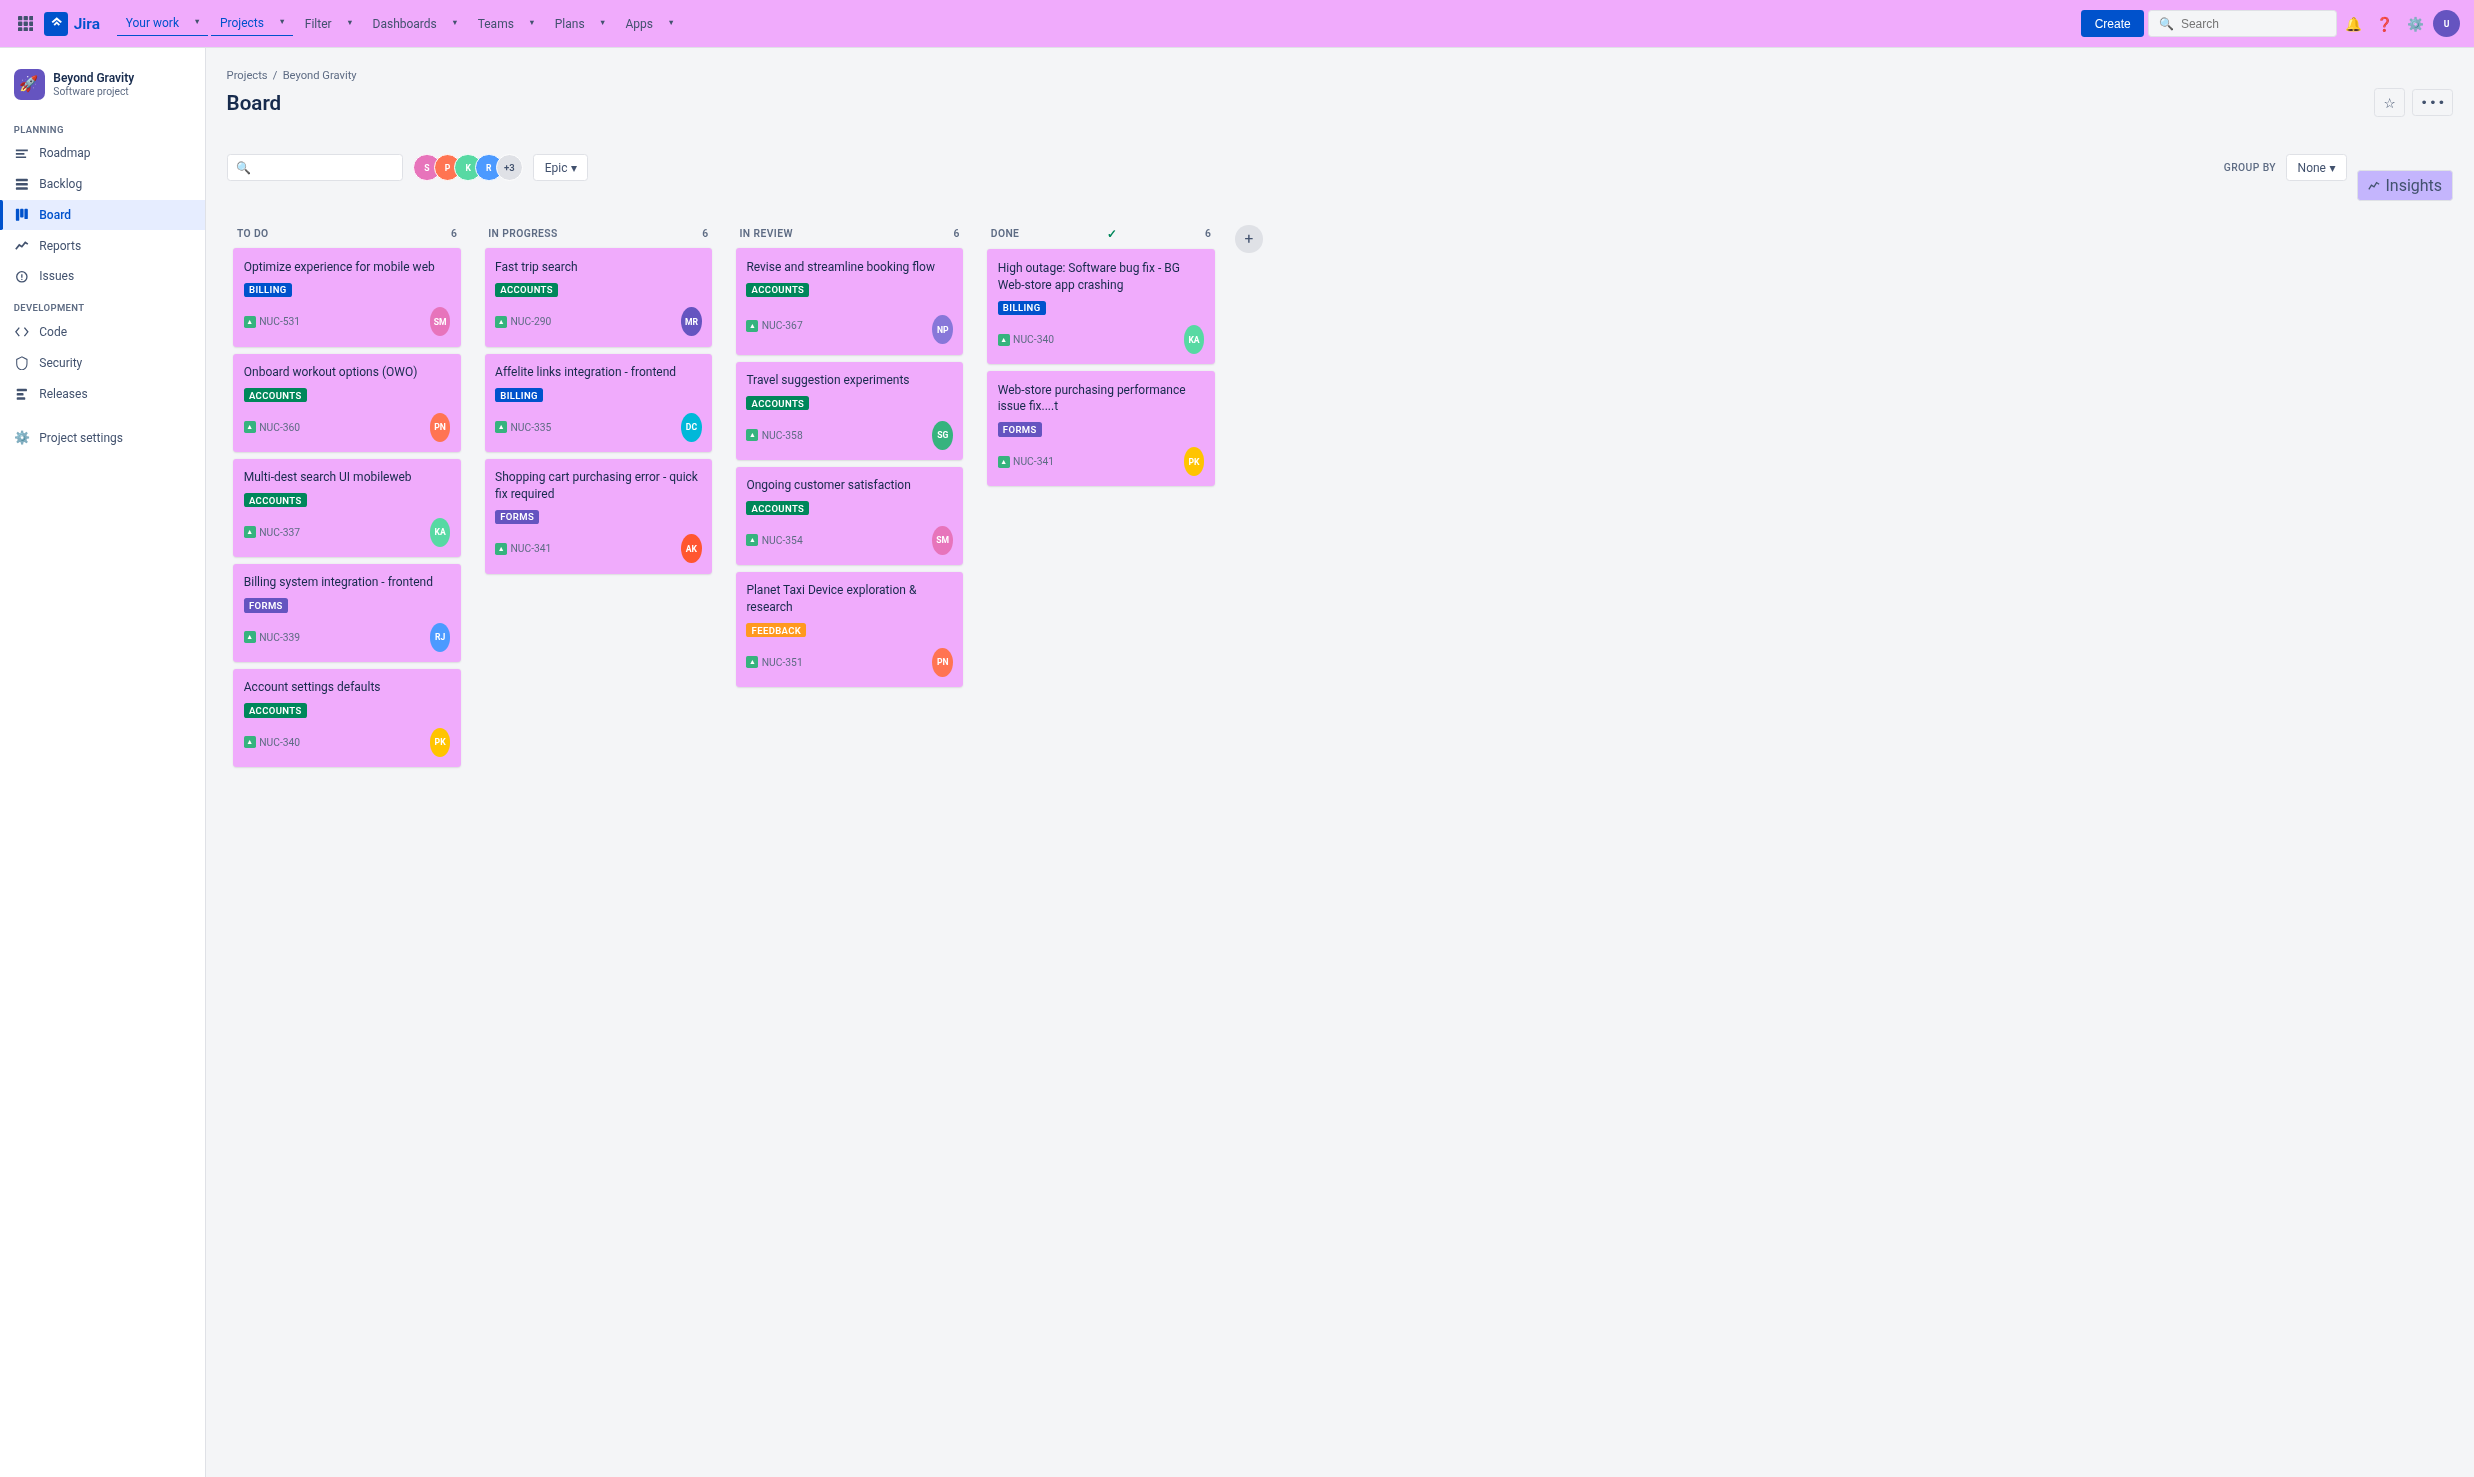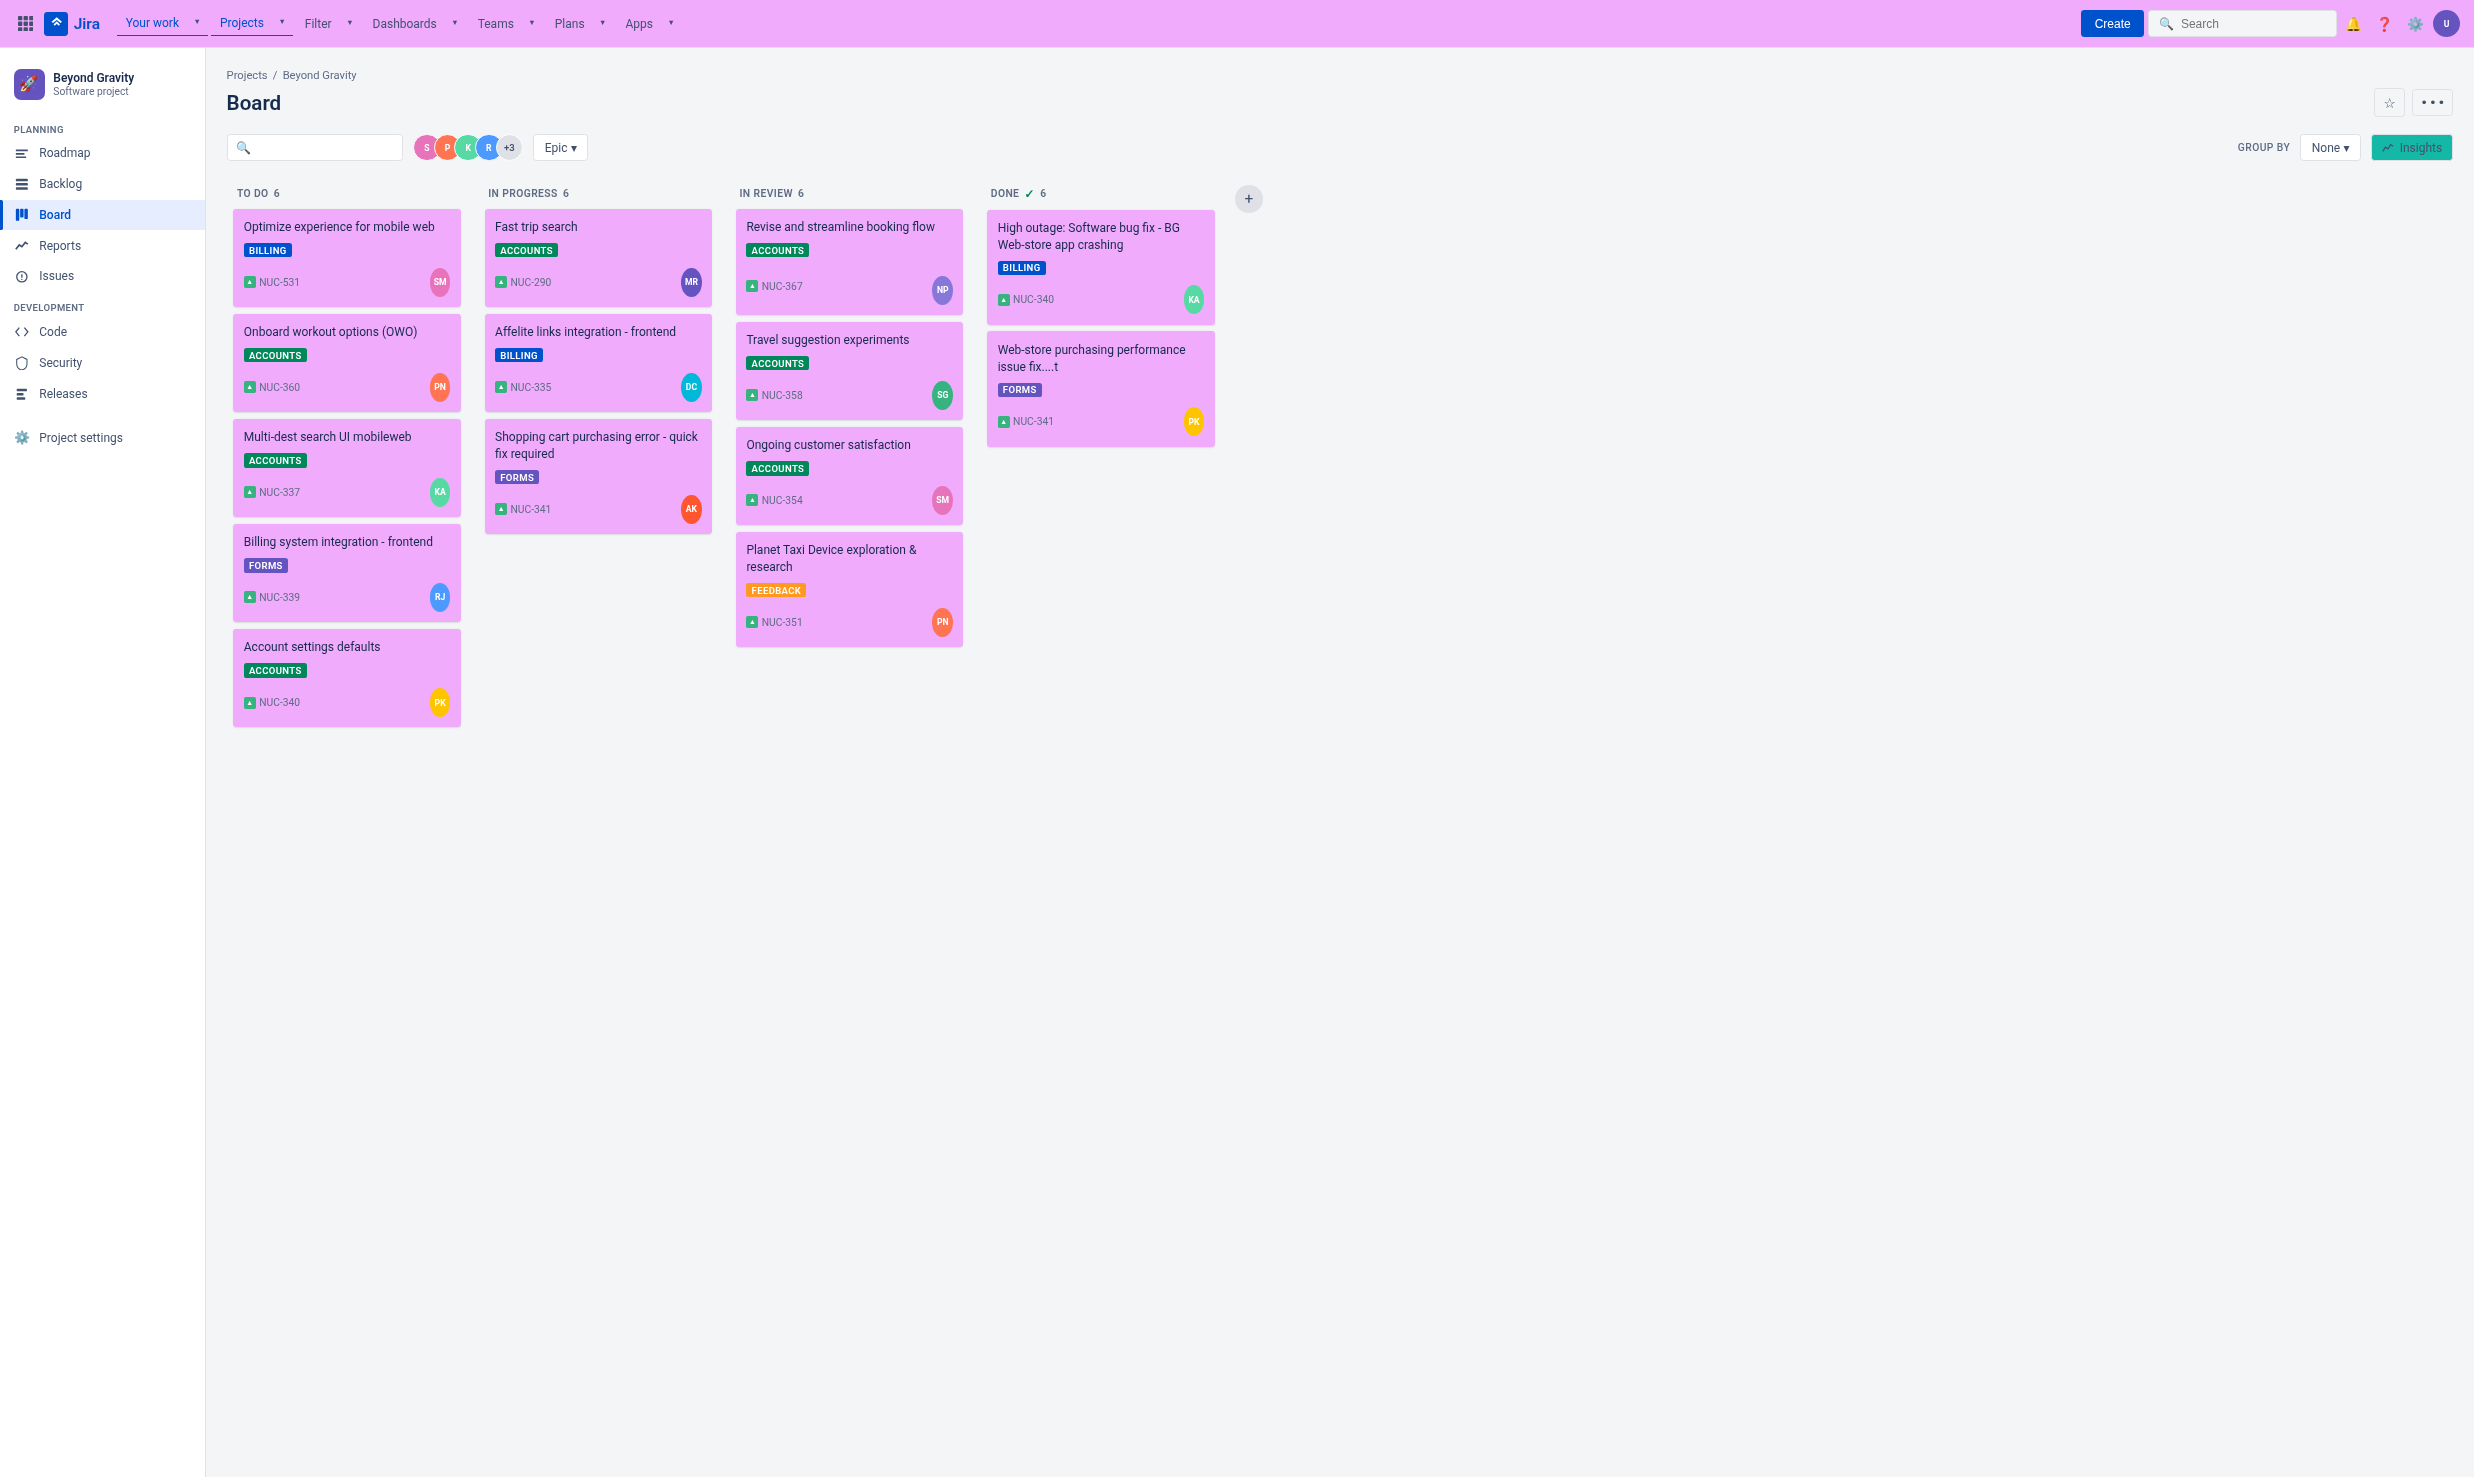--- a/index.html
+++ b/index.html
@@ -63,26 +63,26 @@
     .board-search { display: flex; align-items: center; background: #fff; border: 0.9px solid #dfe1e6; border-radius: 3.4px; padding: 5.2px 8.6px; gap: 5.2px; }
     .board-search input { border: none; outline: none; font-size: 12px; width: 155px; }
     .board-avatars { display: flex; align-items: center; }
     .board-avatar { width: 27.5px; height: 27.5px; border-radius: 50%; border: 1.7px solid #fff; margin-left: -6.9px; overflow: hidden; cursor: pointer; }
     .board-avatar:first-child { margin-left: 0; }
     .board-avatar-more { background: #dfe1e6; color: #42526e; font-size: 9.5px; font-weight: 600; display: flex; align-items: center; justify-content: center; }
     .epic-btn { display: flex; align-items: center; gap: 3.4px; background: #fff; border: 0.9px solid #dfe1e6; border-radius: 3.4px; padding: 5.2px 10.3px; cursor: pointer; font-size: 12px; color: #42526e; }
     .toolbar-spacer { flex: 1; }
     .group-by-label { font-size: 10.3px; color: #5e6c84; font-weight: 500; text-transform: uppercase; letter-spacing: 0.04em; }
     .group-by-select { display: flex; align-items: center; gap: 3.4px; background: #fff; border: 0.9px solid #dfe1e6; border-radius: 3.4px; padding: 5.2px 10.3px; cursor: pointer; font-size: 12px; color: #42526e; }
-    .insights-btn { display: flex; align-items: center; gap: 5.2px; background: #14b8a6; border: 0.9px solid #dfe1e6; border-radius: 3.4px; padding: 5.2px 10.3px; cursor: pointer; font-size: 12px; color: #42526e; }
+    .insights-btn { display: flex; align-items: center; gap: 5.2px; background: #c4b5fd; border: 0.9px solid #dfe1e6; border-radius: 3.4px; padding: 5.2px 10.3px; cursor: pointer; font-size: 16px; color: #42526e; margin-top: 36px; }
 
     
     .board { display: flex; gap: 10.3px; align-items: flex-start; overflow-x: auto; padding-bottom: 13.7px; }
     .column { background: #f4f5f7; border-radius: 3.4px; width: 241px; min-width: 241px; display: flex; flex-direction: column; }
-    .column-header { display: flex; align-items: center; gap: 5.2px; padding: 8.6px 10.3px; font-size: 10.3px; font-weight: 600; text-transform: uppercase; letter-spacing: 0.04em; color: #5e6c84; }
+    .column-header { display: flex; align-items: center; gap: 5.2px; padding: 8.6px 10.3px; font-size: 10.3px; font-weight: 600; text-transform: uppercase; letter-spacing: 0.04em; color: #5e6c84; justify-content: space-between; }
     .column-count { color: #5e6c84; }
     .column-done-check { color: #00875a; font-size: 12px; }
     .column-cards { display: flex; flex-direction: column; gap: 6.9px; padding: 0 6.9px 6.9px; }
     .card { background: #f0abfc; border-radius: 3.4px; padding: 10.3px; box-shadow: 0 0.9px 1.7px rgba(0,0,0,0.1); cursor: pointer; }
     .card-title { font-size: 12px; color: #172b4d; margin-bottom: 6.9px; line-height: 1.4; }
     .card-tag { display: inline-block; padding: 1.7px 5.2px; border-radius: 2.6px; font-size: 9.5px; font-weight: 600; text-transform: uppercase; letter-spacing: 0.04em; margin-bottom: 6.9px; }
     .tag-billing { background: #0052cc; color: #fff; }
     .tag-accounts { background: #00875a; color: #fff; }
     .tag-forms { background: #6554c0; color: #fff; }
     .tag-feedback { background: #ff991f; color: #fff; }

